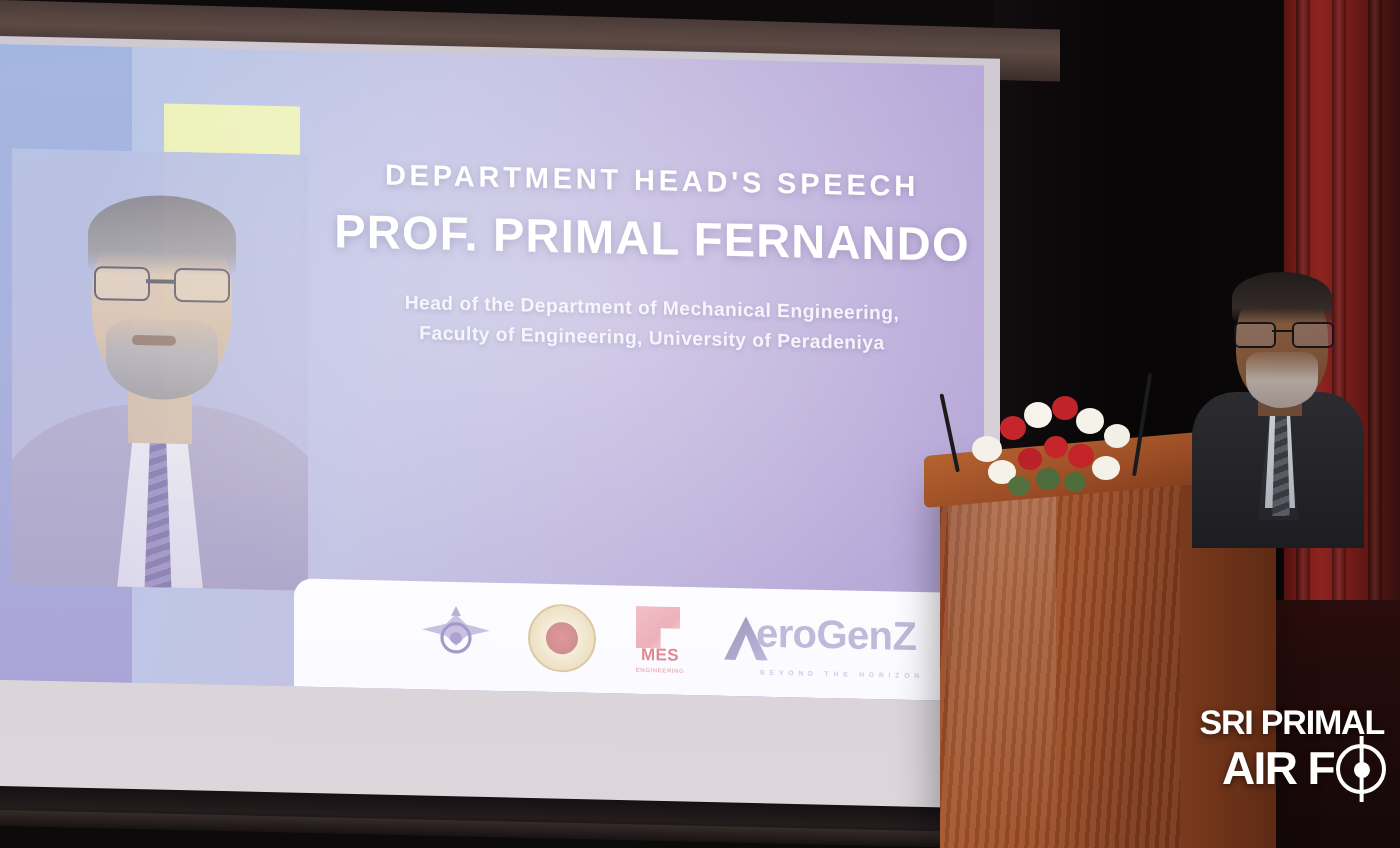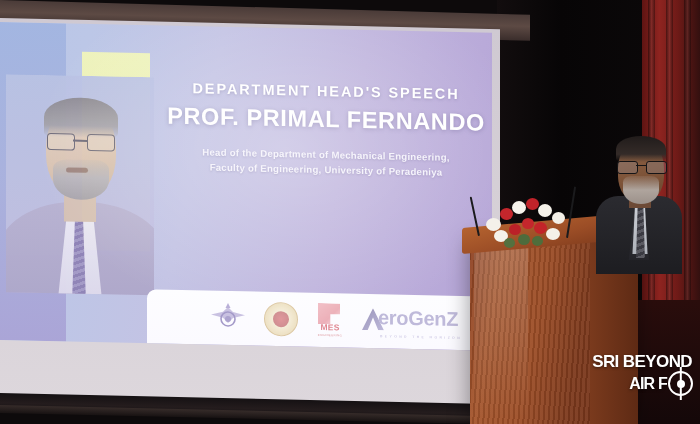--- a/index.html
+++ b/index.html
@@ -207,21 +207,21 @@
     background:linear-gradient(180deg,rgba(200,198,200,.12),#b9b4b0 50%,#a49e9a 100%);
     border-radius:22% 22% 50% 50%;opacity:.85;}
   .sp-glasses{position:absolute;left:21px;top:25px;width:48px;height:12px;}
   .sp-lens{position:absolute;top:0;width:19px;height:11px;border:1.3px solid #151416;border-radius:3px;background:rgba(160,170,190,.22);}
   .sp-bridge{position:absolute;left:19px;top:4px;width:10px;height:1.4px;background:#151416;}
 
   
   .watermark{position:absolute;left:566px;top:352px;width:130px;height:56px;color:#fff;}
   .wm-top{position:absolute;right:4px;top:0;font-size:17px;font-weight:700;letter-spacing:-.6px;
     text-shadow:0 1px 3px rgba(0,0,0,.55);}
-  .wm-bot{position:absolute;right:2px;top:19px;font-size:16px;font-weight:700;letter-spacing:-.8px;
+  .wm-bot{position:absolute;right:2px;top:19px;font-size:23px;font-weight:700;letter-spacing:-.8px;
     text-shadow:0 1px 3px rgba(0,0,0,.55);display:flex;align-items:center;}
   .roundel{display:inline-block;width:21px;height:21px;border-radius:50%;
     border:2.6px solid #fff;position:relative;margin:0 1px;vertical-align:middle;}
   .roundel::after{content:"";position:absolute;left:50%;top:50%;width:8px;height:8px;
     transform:translate(-50%,-50%);border-radius:50%;background:#fff;}
   .roundel::before{content:"";position:absolute;left:50%;top:-6px;width:2.4px;height:33px;
     transform:translateX(-50%);background:#fff;}
 </style>
 </head>
 <body>
@@ -337,20 +337,20 @@
     <div class="sp-hair"></div>
     <div class="sp-beard"></div>
     <div class="sp-glasses">
       <div class="sp-lens" style="left:0"></div>
       <div class="sp-lens" style="left:29px"></div>
       <div class="sp-bridge"></div>
     </div>
   </div>
 
   <div class="watermark">
-    <div class="wm-top">SRI BEYOND</div>
+    <div class="wm-top">SRI PRIMAL</div>
     <div class="wm-bot">
       <span>AIR F</span>
       <span class="roundel"></span>
     </div>
   </div>
 
 </div>
 
 </body></html>

